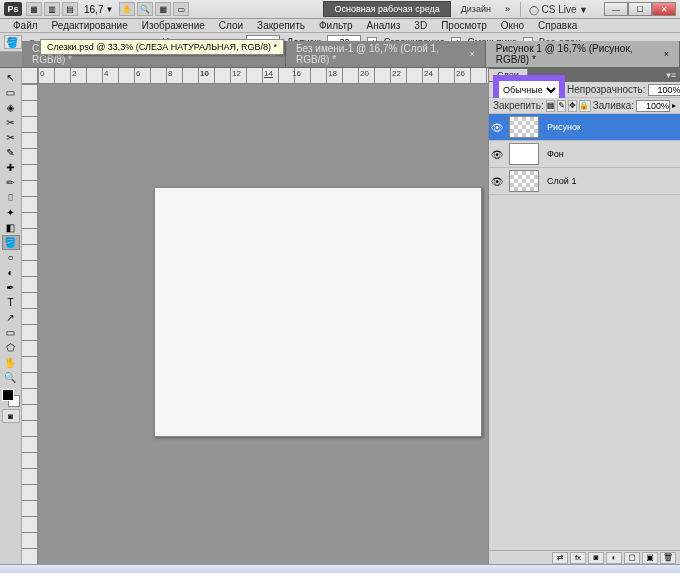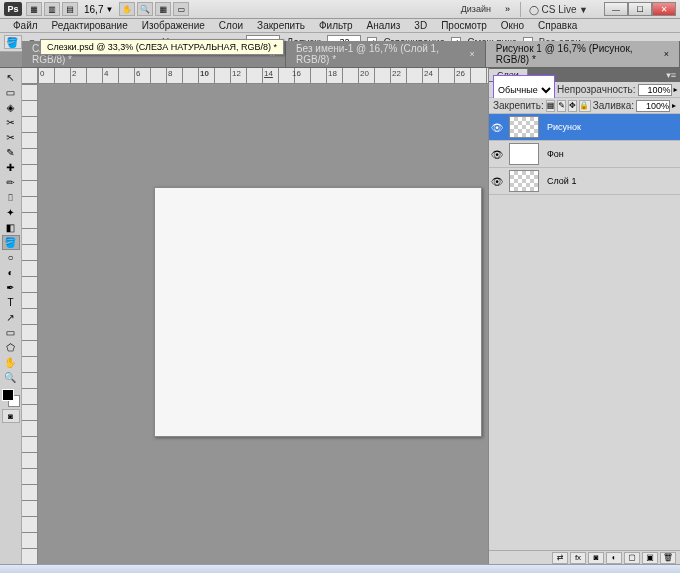--- a/index.html
+++ b/index.html
@@ -69,21 +69,21 @@
 .hscroll .zoom-field { width: 48px; height: 12px; border: 1px solid #888; background: #fff; text-align: center; margin: 0 4px; }
 .hscroll .dims { padding: 0 6px; color: #333; }
 .hscroll .track { flex: 1; height: 12px; background: #ccc; border: 1px solid #aaa; margin: 0 2px; }
 
 
 .panels { width: 192px; background: #d6d6d6; border-left: 1px solid #888; display: flex; flex-direction: column; }
 .panel-tabbar { height: 14px; background: #6a6a6a; display: flex; align-items: center; }
 .panel-tabbar .ptab { padding: 1px 8px; font-size: 9px; background: #d6d6d6; color: #222; border-right: 1px solid #888; }
 .panel-tabbar .menu-dots { margin-left: auto; padding: 0 4px; color: #ddd; font-size: 9px; }
 .panel-row { height: 16px; display: flex; align-items: center; padding: 0 4px; gap: 2px; font-size: 9px; background: #d6d6d6; border-bottom: 1px solid #bbb; }
-.panel-row select { font-size: 9px; height: 30px; flex: 1; background: #fff; border: 1px solid #8b5cf6; }
+.panel-row select { font-size: 9px; height: 30px; flex: 1; background: #fff; border: 6px solid #8b5cf6; }
 .panel-row .label { color: #333; }
 .panel-row input.pct { width: 34px; height: 12px; font-size: 9px; border: 1px solid #888; background: #fff; text-align: right; }
 .panel-row .micon { width: 12px; height: 12px; border: 1px solid #aaa; background: #e8e8e8; display: inline-flex; align-items: center; justify-content: center; font-size: 8px; }
 
 .layer-list { flex: 1; background: #d6d6d6; overflow: auto; }
 .layer-item { height: 27px; display: flex; align-items: center; border-bottom: 1px solid #bbb; }
 .layer-item.selected { background: #3b7dd8; color: #fff; }
 .layer-item .eye { width: 16px; display: flex; justify-content: center; font-size: 10px; }
 .layer-item .thumb { width: 30px; height: 22px; background: #fff; margin: 0 4px; border: 1px solid #888; position: relative; }
 .layer-item .thumb.checker { background: repeating-conic-gradient(#ccc 0 25%, #fff 0 50%) 0 0/8px 8px; }
@@ -107,20 +107,21 @@
   </div>
   <div class="zoom-val">16,7</div>
   <span style="font-size:8px;margin-left:2px">▼</span>
   <div class="ticons" style="margin-left:6px">
     <div class="ticon">✋</div>
     <div class="ticon">🔍</div>
     <div class="ticon">▦</div>
     <div class="ticon">▭</div>
   </div>
   <div class="workspace">
+    <div class="ws-btn">Основная рабочая среда</div>
     <div class="ws-link">Дизайн</div>
     <div class="chev">»</div>
     <div class="cslive">◯ <span>CS Live</span> ▼</div>
     <div class="winbtns">
       <div class="winbtn">—</div>
       <div class="winbtn">☐</div>
       <div class="winbtn close">✕</div>
     </div>
   </div>
 </div>

